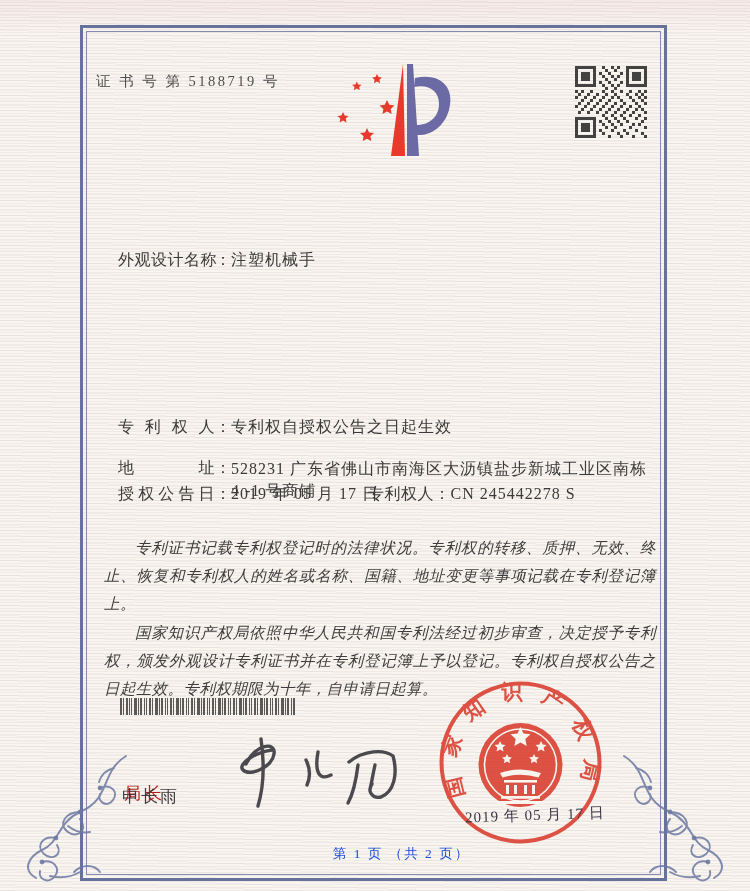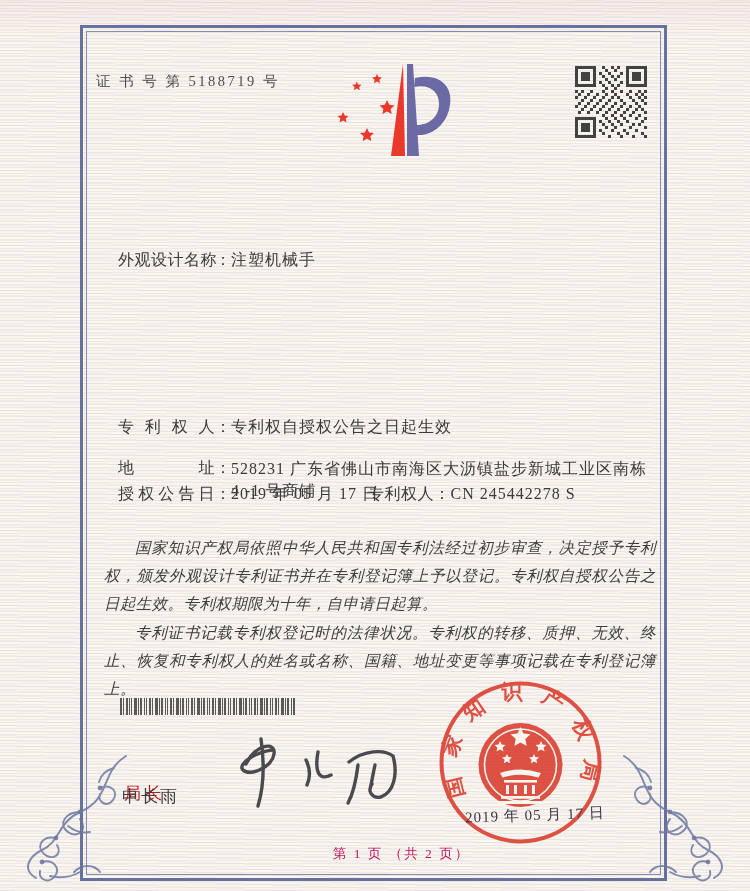--- a/index.html
+++ b/index.html
@@ -57,21 +57,21 @@
                color:#b91c1c; font-family:"Liberation Sans","DejaVu Sans",sans-serif;margin-top:26px; }
   .sig-name  { position:absolute; left:122px; top:785px; font-size:17px; letter-spacing:2px;
                color:#3c3c3c; font-family:Liberation Serif, serif; }
   .signature-svg { position:absolute; left:212px; top:730px; }
 
   .seal { position:absolute; left:437px; top:679px; width:167px; height:167px; }
   .seal-date { position:absolute; left:450px; top:806px; width:170px; text-align:center;
                font-size:15px; color:#3b3648; letter-spacing:1px; transform:rotate(-2deg); }
 
   .footer { position:absolute; left:80px; top:845px; width:643px; text-align:center;
-            font-size:13.5px; letter-spacing:2px; color:#be185d; }
+            font-size:13.5px; letter-spacing:2px; color:#1d4ed8; }
 </style>
 </head>
 <body>
 
 <div class="page">
 
   <div class="frame">
     <div class="frame-inner"></div>
   </div>
 
@@ -154,22 +154,22 @@
     <span class="flabel">地址</span><span class="colon">：</span><span class="fvalue multiline"><span>528231 广东省佛山市南海区大沥镇盐步新城工业区南栋4</span> <span>-1 号商铺</span></span>
   </div>
   <div class="row" style="top:484px">
     <span class="flabel">授权公告日</span><span class="colon">：</span><span class="fvalue">2019 年 05 月 17 日</span>
     <span class="pair2">
       <span>专利权人</span><span>：</span><span class="fvalue">CN 245442278 S</span>
     </span>
   </div>
 
   <div class="paragraphs">
+    <p>专利证书记载专利权登记时的法律状况。专利权的转移、质押、无效、终止、恢复和专利权人的姓名或名称、国籍、地址变更等事项记载在专利登记簿上。</p>
     <p>国家知识产权局依照中华人民共和国专利法经过初步审查，决定授予专利权，颁发外观设计专利证书并在专利登记簿上予以登记。专利权自授权公告之日起生效。专利权期限为十年，自申请日起算。</p>
-    <p>专利证书记载专利权登记时的法律状况。专利权的转移、质押、无效、终止、恢复和专利权人的姓名或名称、国籍、地址变更等事项记载在专利登记簿上。</p>
   </div>
 
   <svg class="barcode" width="176" height="17" viewBox="0 0 176 17">
     <path fill="#3a3a3a" d="M0 0h2v17H0zM3 0h1v17H3zM6 0h2v17H6zM9 0h1v17H9zM11 0h1v17h-1zM14 0h3v17h-3zM18 0h1v17h-1zM20 0h2v17h-2zM24 0h1v17h-1zM26 0h1v17h-1zM29 0h2v17h-2zM32 0h1v17h-1zM35 0h3v17h-3zM39 0h1v17h-1zM41 0h2v17h-2zM45 0h1v17h-1zM47 0h1v17h-1zM50 0h2v17h-2zM53 0h1v17h-1zM56 0h3v17h-3zM60 0h1v17h-1zM62 0h2v17h-2zM66 0h1v17h-1zM68 0h1v17h-1zM71 0h2v17h-2zM74 0h1v17h-1zM77 0h3v17h-3zM81 0h1v17h-1zM83 0h2v17h-2zM87 0h1v17h-1zM89 0h1v17h-1zM92 0h2v17h-2zM95 0h1v17h-1zM98 0h3v17h-3zM102 0h1v17h-1zM104 0h2v17h-2zM108 0h1v17h-1zM110 0h1v17h-1zM113 0h2v17h-2zM116 0h1v17h-1zM119 0h3v17h-3zM123 0h1v17h-1zM125 0h2v17h-2zM129 0h1v17h-1zM131 0h1v17h-1zM134 0h2v17h-2zM137 0h1v17h-1zM140 0h3v17h-3zM144 0h1v17h-1zM146 0h2v17h-2zM150 0h1v17h-1zM152 0h1v17h-1zM155 0h2v17h-2zM158 0h1v17h-1zM161 0h3v17h-3zM165 0h1v17h-1zM167 0h2v17h-2zM171 0h1v17h-1zM173 0h2v17h-2z"></path>
   </svg>
 
   <div class="sig-title">局长</div>
   <div class="sig-name">申长雨</div>
   <svg class="signature-svg" width="195" height="88" viewBox="0 0 195 88">
     <g fill="none" stroke="#33333a" stroke-width="3.4" stroke-linecap="round" opacity=".88">

